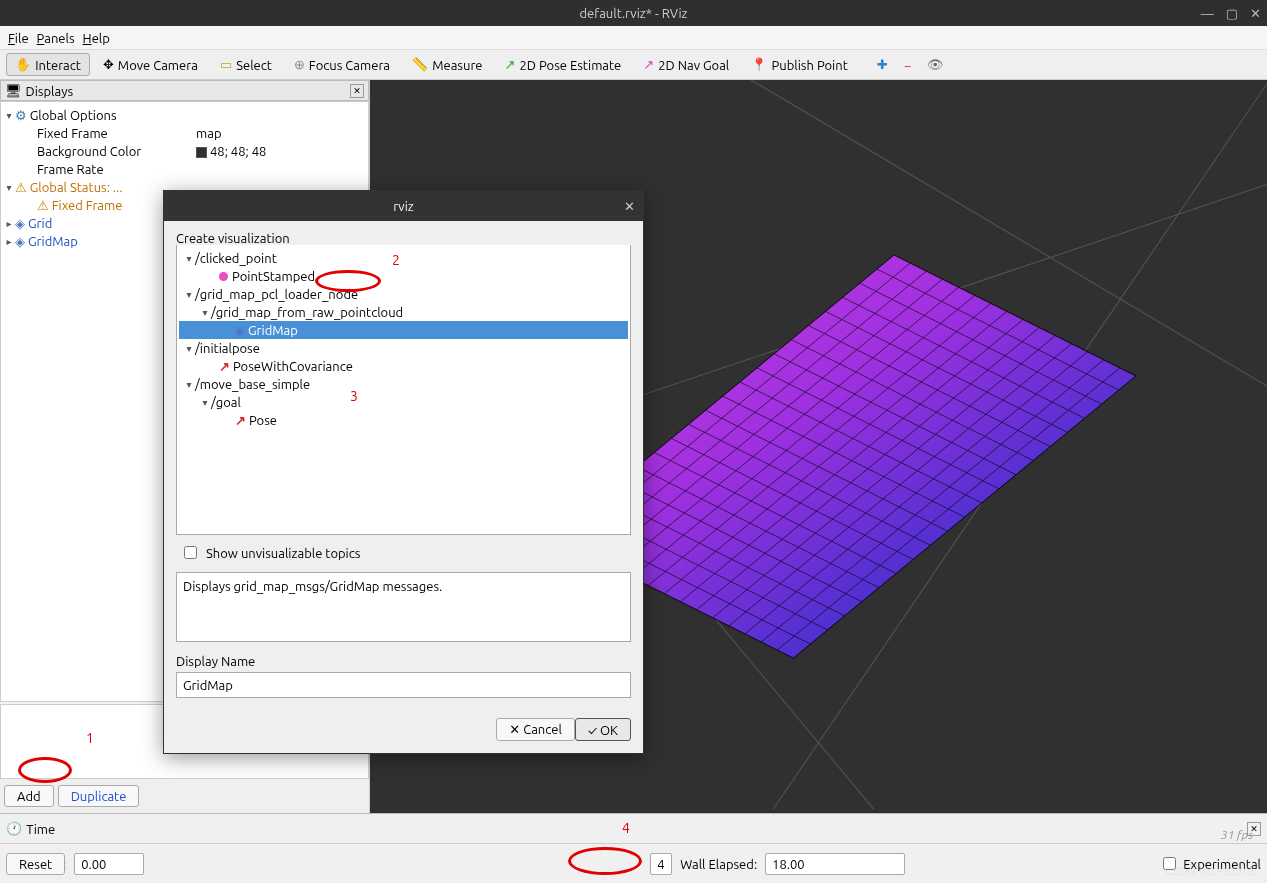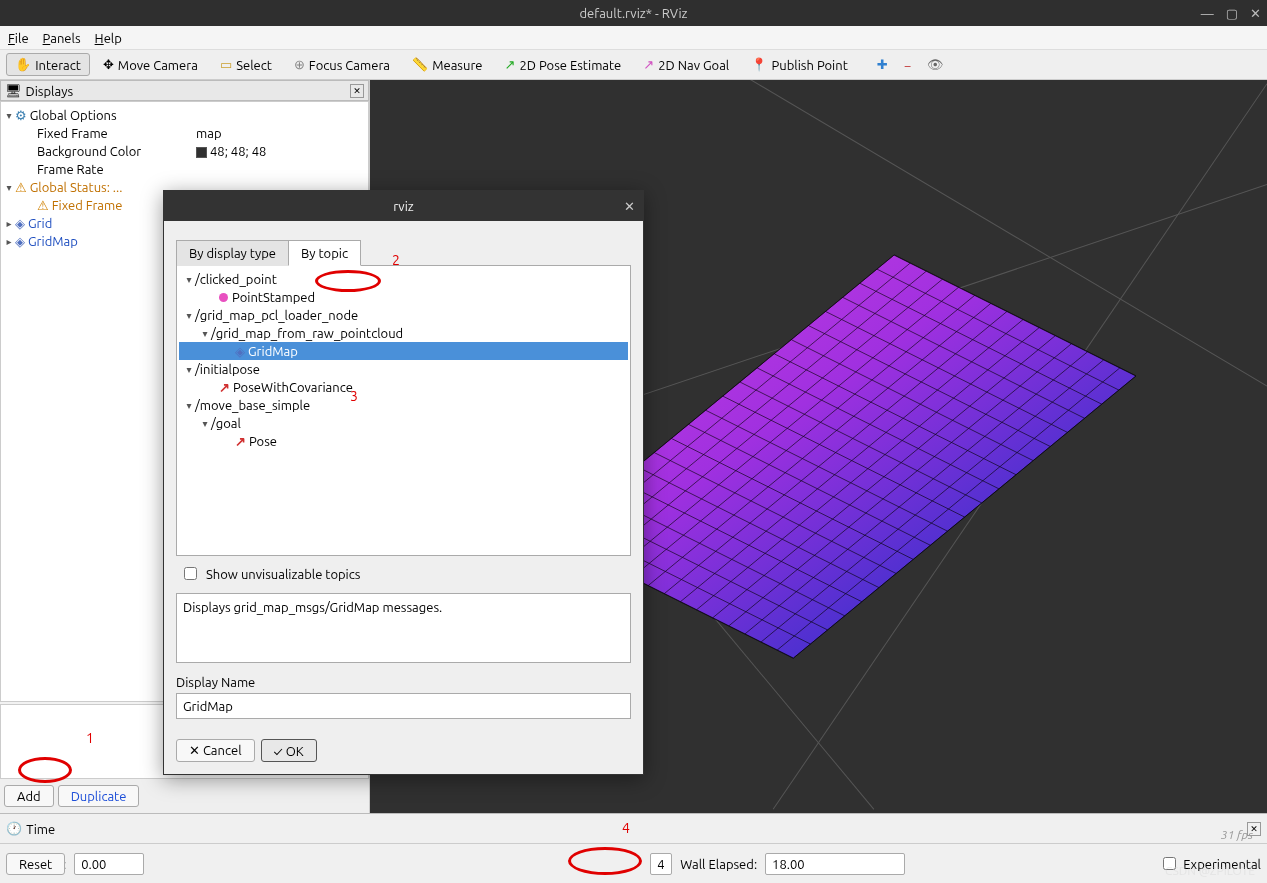--- a/index.html
+++ b/index.html
@@ -3,21 +3,21 @@
 <meta charset="utf-8">
 <style>
 * { box-sizing: border-box; font-family: "Ubuntu", "Segoe UI", sans-serif; font-size: 13px; }
 body { margin:0; padding:0; width:1267px; height:883px; background:#f0f0f0; overflow:hidden; }
 
 
 .titlebar { height:26px; background:#2f2f2f; color:#ccc; display:flex; align-items:center; justify-content:center; position:relative; }
 .titlebar .wincontrols { position:absolute; right:6px; display:flex; gap:12px; color:#bbb; }
 
 
-.menubar { height:24px; background:#f5f5f5; display:flex; align-items:center; gap:14px; padding:0 8px; border-bottom:1px solid #ddd;}
+.menubar { height:24px; background:#f5f5f5; display:flex; align-items:center; gap:8px; padding:0 8px; border-bottom:1px solid #ddd;}
 .menubar span u { text-decoration: underline; }
 
 
 .toolbar { height:30px; background:#efefef; border-bottom:1px solid #ccc; display:flex; align-items:center; padding:0 6px; gap:4px;}
 .tbtn { display:flex; align-items:center; gap:4px; padding:3px 8px; border:1px solid transparent; border-radius:3px; cursor:default;}
 .tbtn.active { border:1px solid #aaa; background:#e4e4e4;}
 .tsep { width:6px; }
 
 
 .content { display:flex; height:calc(100% - 26px - 24px - 30px - 30px - 40px);}
@@ -57,21 +57,21 @@
 .tab.active { background:#fff; border-bottom:1px solid #fff;}
 .topictree { border:1px solid #aaa; border-top:none; background:#fff; height:290px; padding:4px 2px; overflow:auto;}
 .tt-row { display:flex; align-items:center; height:18px; white-space:nowrap;}
 .tt-selected { background:#4a90d9; color:#fff;}
 .dot-pink { width:9px; height:9px; border-radius:50%; background:#e850c0; display:inline-block; margin-right:4px;}
 .arrow-red { color:#d03030; font-weight:bold; margin-right:3px;}
 .diamond-blue { color:#5070c0; margin-right:3px;}
 .chkrow { display:flex; align-items:center; gap:6px; padding:8px 4px;}
 .descbox { border:1px solid #aaa; background:#fff; height:70px; padding:6px; margin-top:2px;}
 .namebox { width:100%; border:1px solid #aaa; background:#fff; padding:5px 6px; margin-top:4px;}
-.dlg-btns { display:flex; justify-content:flex-start; gap:6px; padding:10px 12px 12px;}
+.dlg-btns { display:flex; justify-content:flex-end; padding:10px 12px 12px;}
 
 
 .redcircle { position:absolute; border:3px solid #e00000; border-radius:50%; pointer-events:none; z-index:200;}
 .rednum { position:absolute; color:#e00000; font-size:14px; z-index:200;}
 .watermark { position:absolute; right:12px; bottom:6px; color:rgba(200,200,200,0.3); font-size:12px;}
 .fps-overlay { position:absolute; right:14px; bottom:42px; color:#999; font-size:12px;font-style:italic;}
 </style>
 </head>
 <body>
 
@@ -257,24 +257,21 @@
 </div>
 <div class="fps-overlay">31 fps</div>
 <div class="watermark">CSDN @ZPILOTE</div>
 
 <div class="dialog">
   <div class="dlg-title">
     <span>rviz</span>
     <span class="dlg-close">✕</span>
   </div>
   <div class="dlg-body">
-    <div class="tabs">
-      <div class="tab">By display type</div>
-      <div class="tab active">By topic</div>
-    </div>
+    <div>Create visualization</div>
     <div class="topictree">
       <div class="tt-row" style="padding-left:4px">
           <span class="expander">▾</span>
           <span>/clicked_point</span>
         </div>
       <div class="tt-row" style="padding-left:40px">
           <span class="dot-pink"></span>
           <span>PointStamped</span>
         </div>
       <div class="tt-row" style="padding-left:4px">

